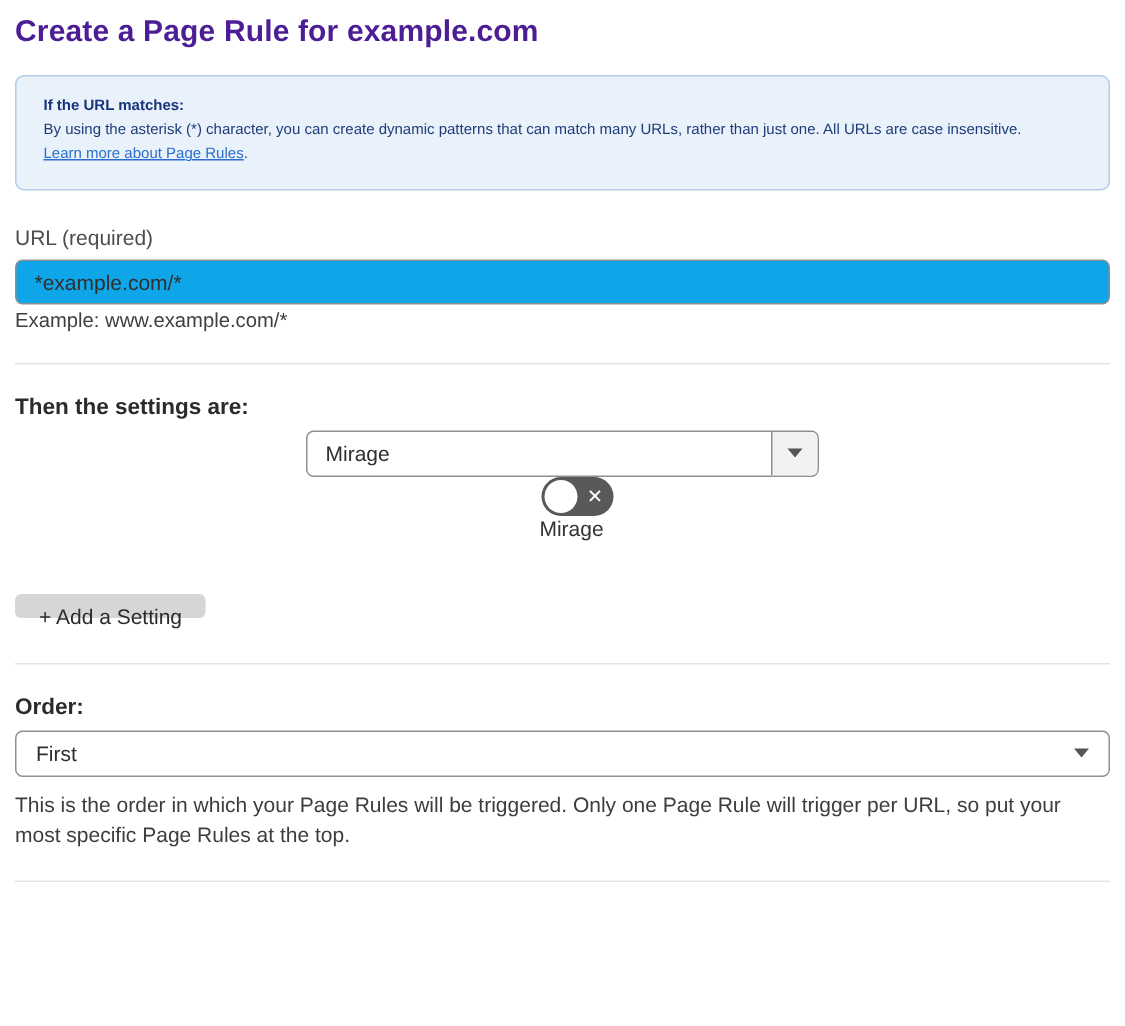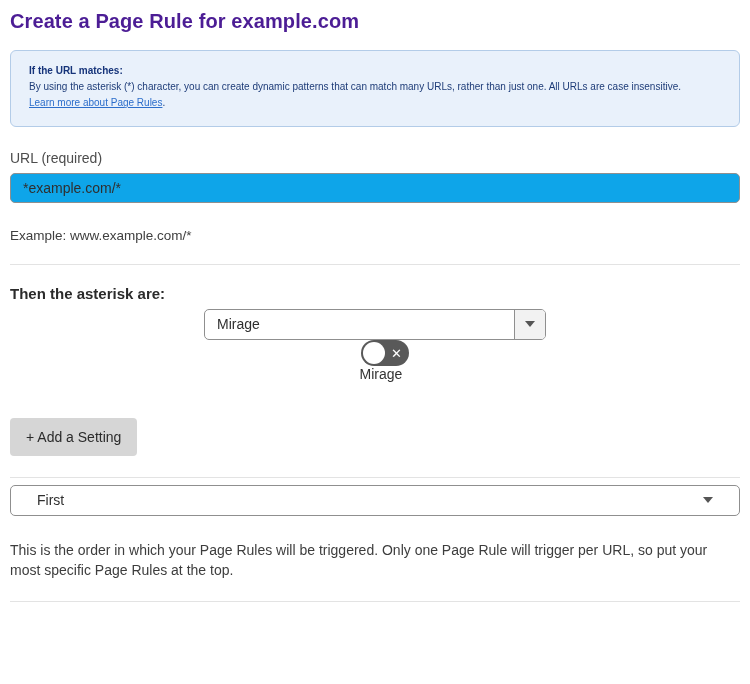--- a/index.html
+++ b/index.html
@@ -58,21 +58,21 @@
     padding: 0 12px;
     font-size: 14px;
     color: #2f2f2f;
     font-family: "Liberation Sans", sans-serif;
     background: #0ea5e9;
     display: block;
     outline: none;
   }
 
   .helper-text {
-    margin-top: 25px;
+    margin-top: 3px;
     font-size: 13.5px;
     color: #404040;
   }
 
   .divider {
     border: none;
     border-top: 1px solid #e3e3e3;
     margin-top: 21px;
   }
 
@@ -163,40 +163,40 @@
     font-family: "Liberation Sans", sans-serif;
     padding: 0 16px;
     height: 29px;
     line-height: 29px;
     cursor: pointer;
   }
   .btn-gray {
     background: #d6d6d6;
     color: #2b2b2b;
   }
-  .add-setting-btn { margin-top: 36px; height: 38px; line-height: 30px; }
+  .add-setting-btn { margin-top: 36px; height: 16px; line-height: 30px; }
 
   .select-box {
     margin-top: 7px;
     width: 730px;
     height: 31px;
     border: 1px solid #8f8f8f;
     border-radius: 5px;
     background: #ffffff;
     display: flex;
     align-items: center;
     justify-content: space-between;
-    padding: 0 26px;
+    padding: 0 13px;
     font-size: 14px;
     color: #2f2f2f;
     cursor: pointer;
   }
 
   .order-helper {
-    margin-top: 24px;
+    margin-top: 8px;
     font-size: 14px;
     color: #3d3d3d;
     line-height: 1.45;
     max-width: 712px;
   }
 </style>
 </head>
 <body>
 
 <div class="container">
@@ -210,40 +210,41 @@
       <a class="info-link">Learn more about Page Rules</a><span class="info-link-suffix">.</span>
     </div>
   </div>
 
   <label class="field-label">URL (required)</label>
   <input class="text-input" type="text" value="*example.com/*" style="">
   <div class="helper-text">Example: www.example.com/*</div>
 
   <hr class="divider">
 
-  <div class="section-heading">Then the asterisk are:</div>
+  <div class="section-heading">Then the settings are:</div>
 
   <div class="setting-row">
     <div class="dropdown">
       <div class="dropdown-value">Mirage</div>
       <div class="dropdown-arrow-btn">
         <span class="caret-down"></span>
       </div>
     </div>
     <div class="toggle">
       <span class="toggle-knob"></span>
       <span class="toggle-x">✕</span>
     </div>
     <span class="toggle-label">Mirage</span>
   </div>
 
   <button class="btn btn-gray add-setting-btn">+ Add a Setting</button>
 
   <hr class="divider">
 
+  <div class="section-heading">Order:</div>
 
   <div class="select-box">
     <span>First</span>
     <span class="caret-down"></span>
   </div>
   <div class="order-helper">This is the order in which your Page Rules will be triggered. Only one Page Rule will trigger per URL, so put your most specific Page Rules at the top.</div>
 
   <hr class="divider">
 
   

